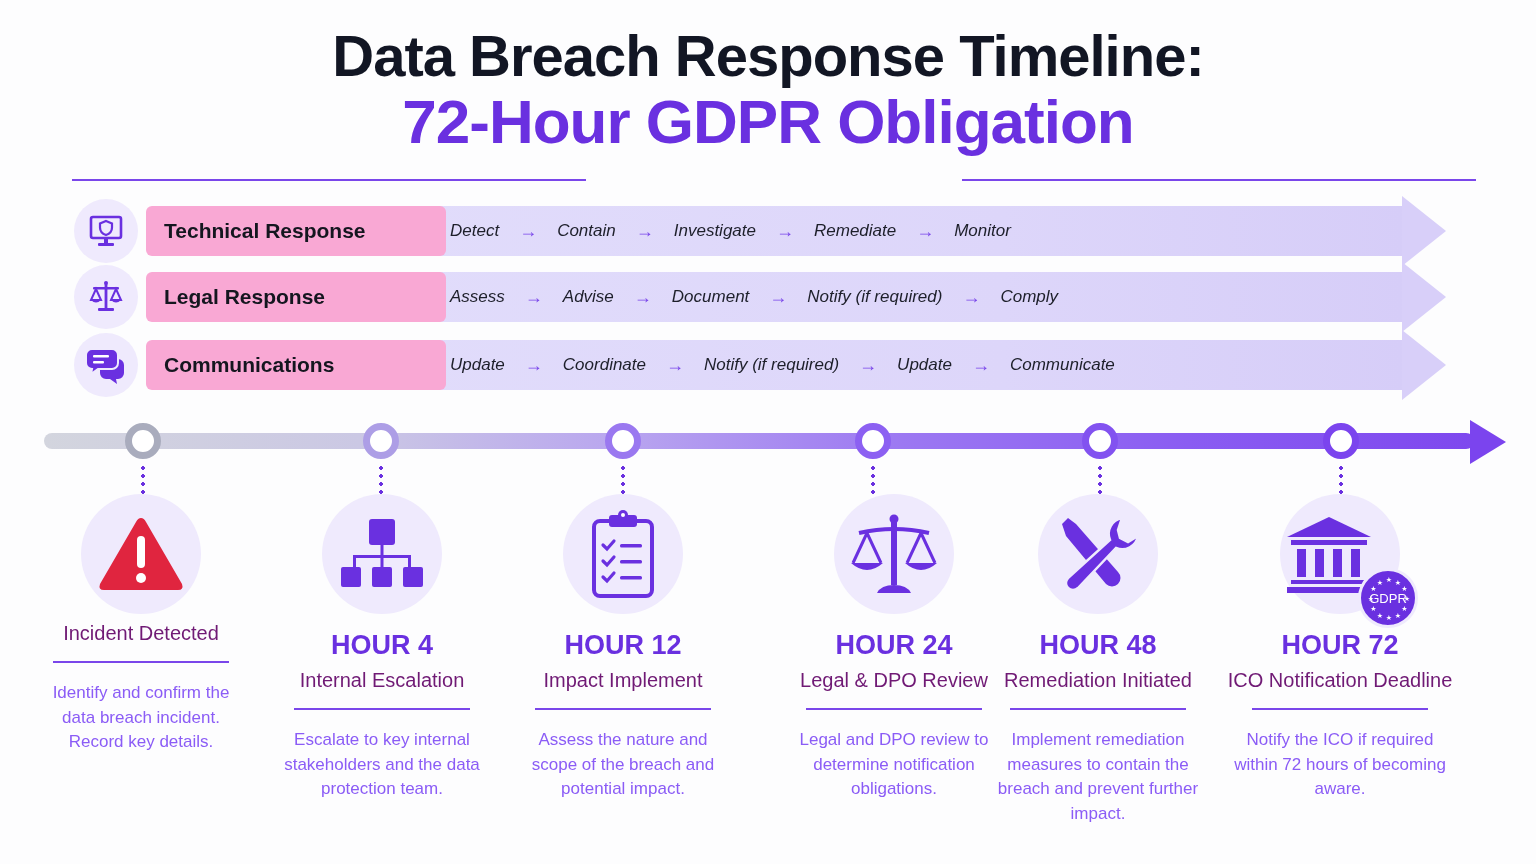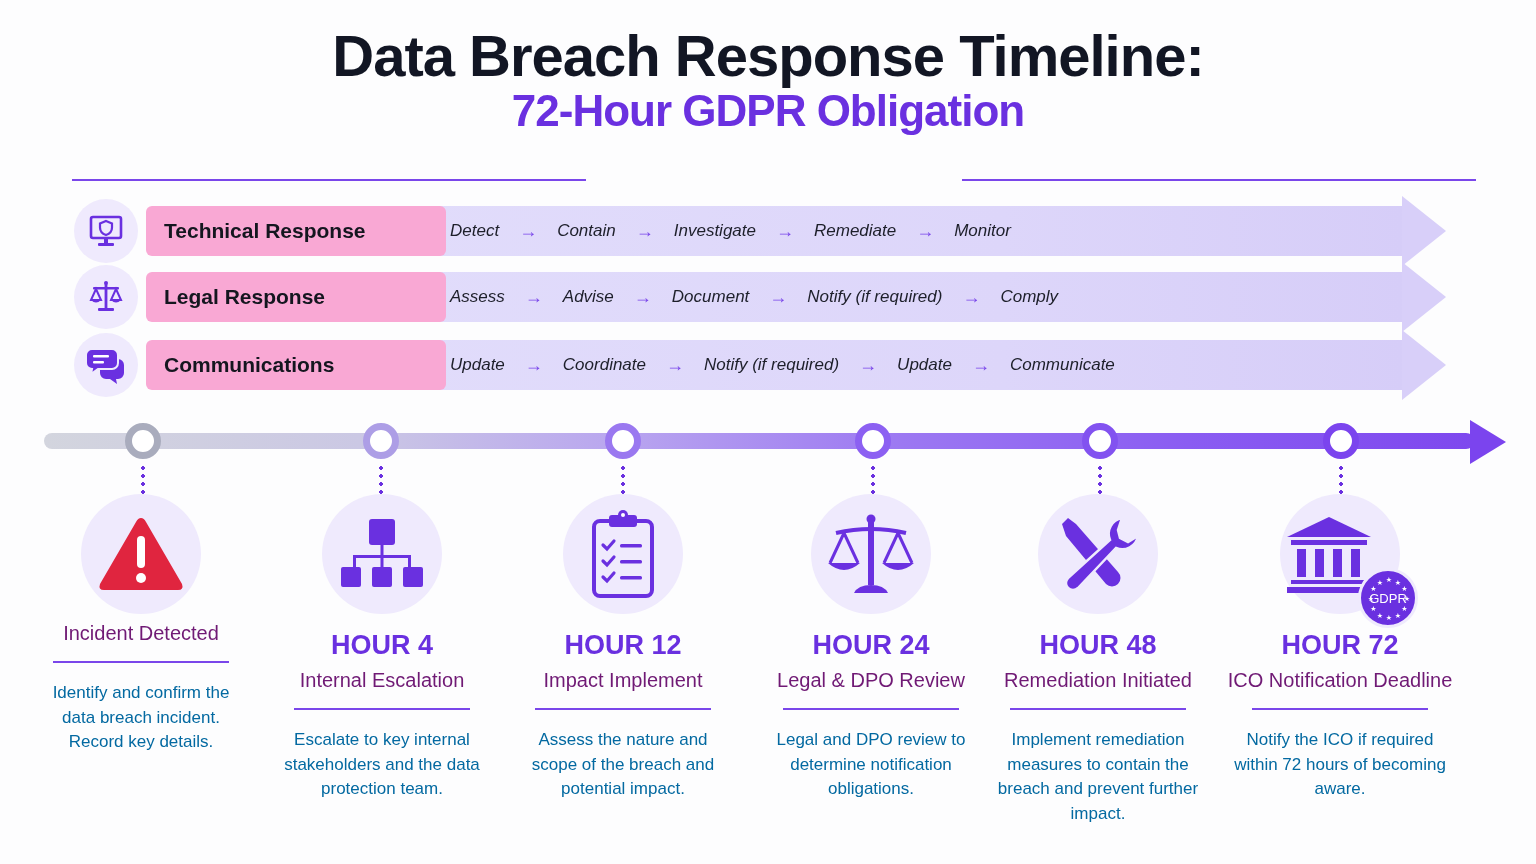--- a/index.html
+++ b/index.html
@@ -2,21 +2,21 @@
 <html><head>
 <meta charset="utf-8">
 <style>
   * { box-sizing: border-box; margin: 0; padding: 0; }
   html, body { width: 1536px; height: 864px; background: #fdfdfe; overflow: hidden; }
   body { font-family: "Liberation Sans", sans-serif; position: relative; color: #14161f; }
 
   .title1 { position: absolute; top: 22px; left: 0; width: 1536px; text-align: center;
     font-size: 58px; font-weight: bold; color: #121624; letter-spacing: -1px; }
   .title2 { position: absolute; top: 86px; left: 0; width: 1536px; text-align: center;
-    font-size: 44px; font-weight: bold; color: #6a30e0; letter-spacing: -1px; }
+    font-size: 62px; font-weight: bold; color: #6a30e0; letter-spacing: -1px; }
 
   .sect { position: absolute; top: 168px; left: 72px; width: 1404px; height: 24px; }
   .sect .line { position: absolute; top: 11px; height: 2px; background: #7a46ea; }
   .sect .line.l { left: 0; width: 514px; }
   .sect .line.r { right: 0; width: 514px; }
   .sect .lbl { position: absolute; left: 0; width: 100%; text-align: center; top: 2px;
     font-size: 20px; font-weight: bold; color: #6a30e0; letter-spacing: 0.5px; margin-top: 36px; }
 
   .track { position: absolute; left: 74px; width: 1404px; height: 66px; }
   .track .ic { position: absolute; left: 0; top: 1px; width: 64px; height: 64px; border-radius: 50%;
@@ -40,21 +40,21 @@
     border: 7px solid #8a5cf2; }
   .dots { position: absolute; top: 464px; width: 4px; height: 30px;
     background: radial-gradient(circle, #6a30e0 1.6px, transparent 2px) 0 0 / 4px 8px repeat-y; }
 
   .ms { position: absolute; top: 494px; width: 240px; text-align: center; }
   .ms .circ { margin: 0 auto; width: 120px; height: 120px; border-radius: 50%; background: #efeafd;
     display: flex; align-items: center; justify-content: center; position: relative; }
   .ms .hour { margin-top: 16px; font-size: 27px; font-weight: bold; color: #6a30e0; }
   .ms .sub { margin-top: 8px; font-size: 20px; font-weight: normal; color: #701a75; white-space: nowrap; }
   .ms .rule { margin: 16px auto 0; width: 176px; height: 2px; background: #7a46ea; }
-  .ms .desc { margin-top: 18px; font-size: 17px; line-height: 24.5px; color: #0369a1; padding: 0 14px; }
+  .ms .desc { margin-top: 18px; font-size: 17px; line-height: 24.5px; color: #8b5cf6; padding: 0 14px; }
 </style>
 </head>
 <body>
 
 <div class="title1">Data Breach Response Timeline:</div>
 <div class="title2">72-Hour GDPR Obligation</div>
 
 <div class="sect">
   <div class="line l"></div>
   <div class="lbl">PARALLEL RESPONSE TRACKS</div>
@@ -200,21 +200,21 @@
         <rect x="29" y="51" width="22" height="3.4" rx="1.5" fill="#6a30e0"></rect>
         <rect x="29" y="67" width="22" height="3.4" rx="1.5" fill="#6a30e0"></rect>
       </svg>
   </div>
   <div class="hour">HOUR 12</div>
   <div class="sub">Impact Implement</div>
   <div class="rule"></div>
   <div class="desc">Assess the nature and scope of the breach and potential impact.</div>
 </div>
 
-<div class="ms" style="left:751px;top:494px">
+<div class="ms" style="left:774px;top:494px">
   <div class="circ">
     <svg width="90" height="86" viewBox="0 0 90 86">
         <circle cx="45" cy="8" r="4.5" fill="#6a30e0"></circle>
         <rect x="42" y="10" width="6" height="64" fill="#6a30e0"></rect>
         <path d="M10 22 Q45 14 80 22" fill="none" stroke="#6a30e0" stroke-width="4"></path>
         <path d="M18 22 L4 52 M18 22 L32 52 M72 22 L58 52 M72 22 L86 52" stroke="#6a30e0" stroke-width="3"></path>
         <path d="M2 52 q16 14 32 0z M56 52 q16 14 32 0z" fill="#6a30e0"></path>
         <path d="M28 82 q4 -8 17 -8 q13 0 17 8z" fill="#6a30e0"></path>
       </svg>
   </div>

